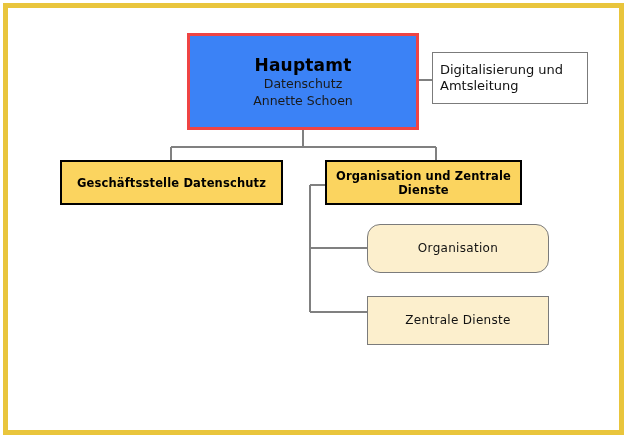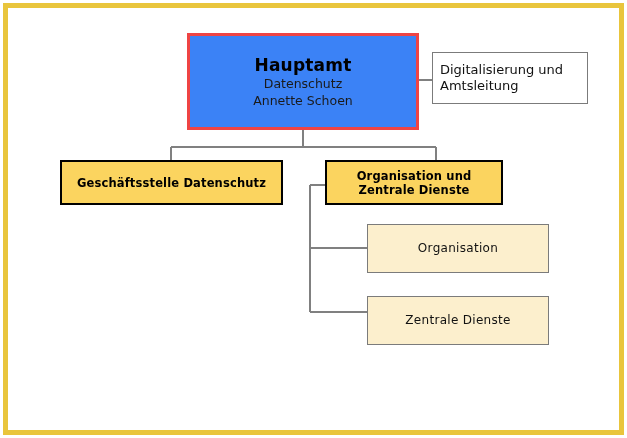--- a/index.html
+++ b/index.html
@@ -110,39 +110,39 @@
     letter-spacing: 0.15px;
   }
   .node-gemeinderat {
     left: 60px;
     top: 160px;
     width: 223px;
   }
   .node-orgzentral {
     left: 325px;
     top: 160px;
-    width: 178px;
+    width: 197px;
   }
 
   
   .node-pale {
     background: #fcefcd;
     border: 1px solid #7b7b7b;
     left: 367px;
     width: 182px;
     height: 49px;
   }
   .pale-text {
     font-size: 12px;
     font-weight: normal;
     color: #111111;
     line-height: 15px;
     letter-spacing: 0.3px;
   }
-  .node-organisation { top: 224px; }
+  .node-organisation { top: 224px; border-radius: 13px; }
   .node-zentrale { top: 296px; }
 </style>
 </head>
 <body>
 
 <div id="page">
 
   <div class="canvas">
 
     <svg class="connectors" viewBox="0 0 627 438" xmlns="http://www.w3.org/2000/svg">

